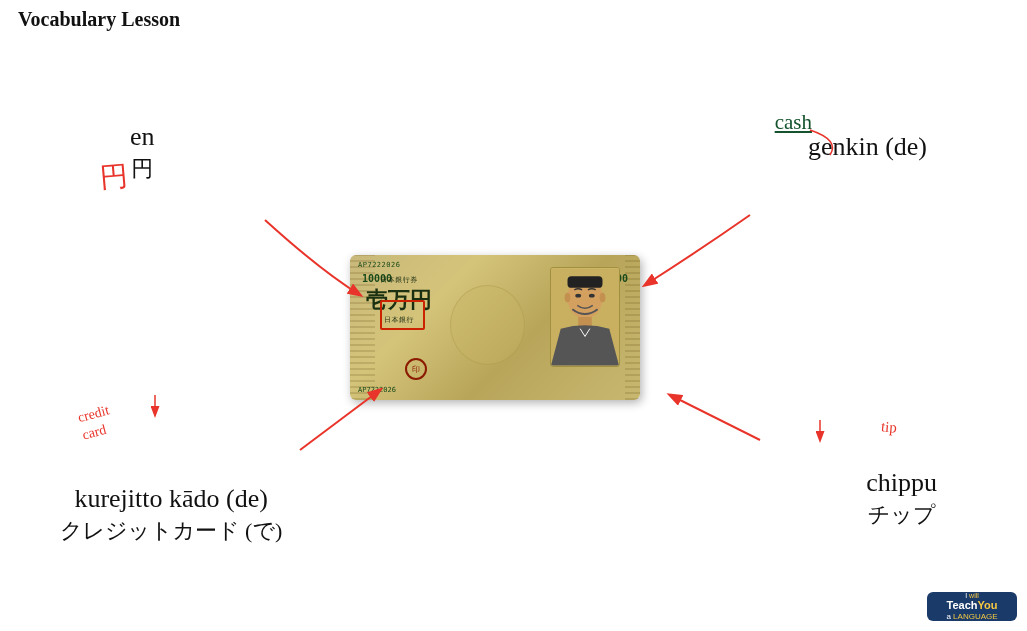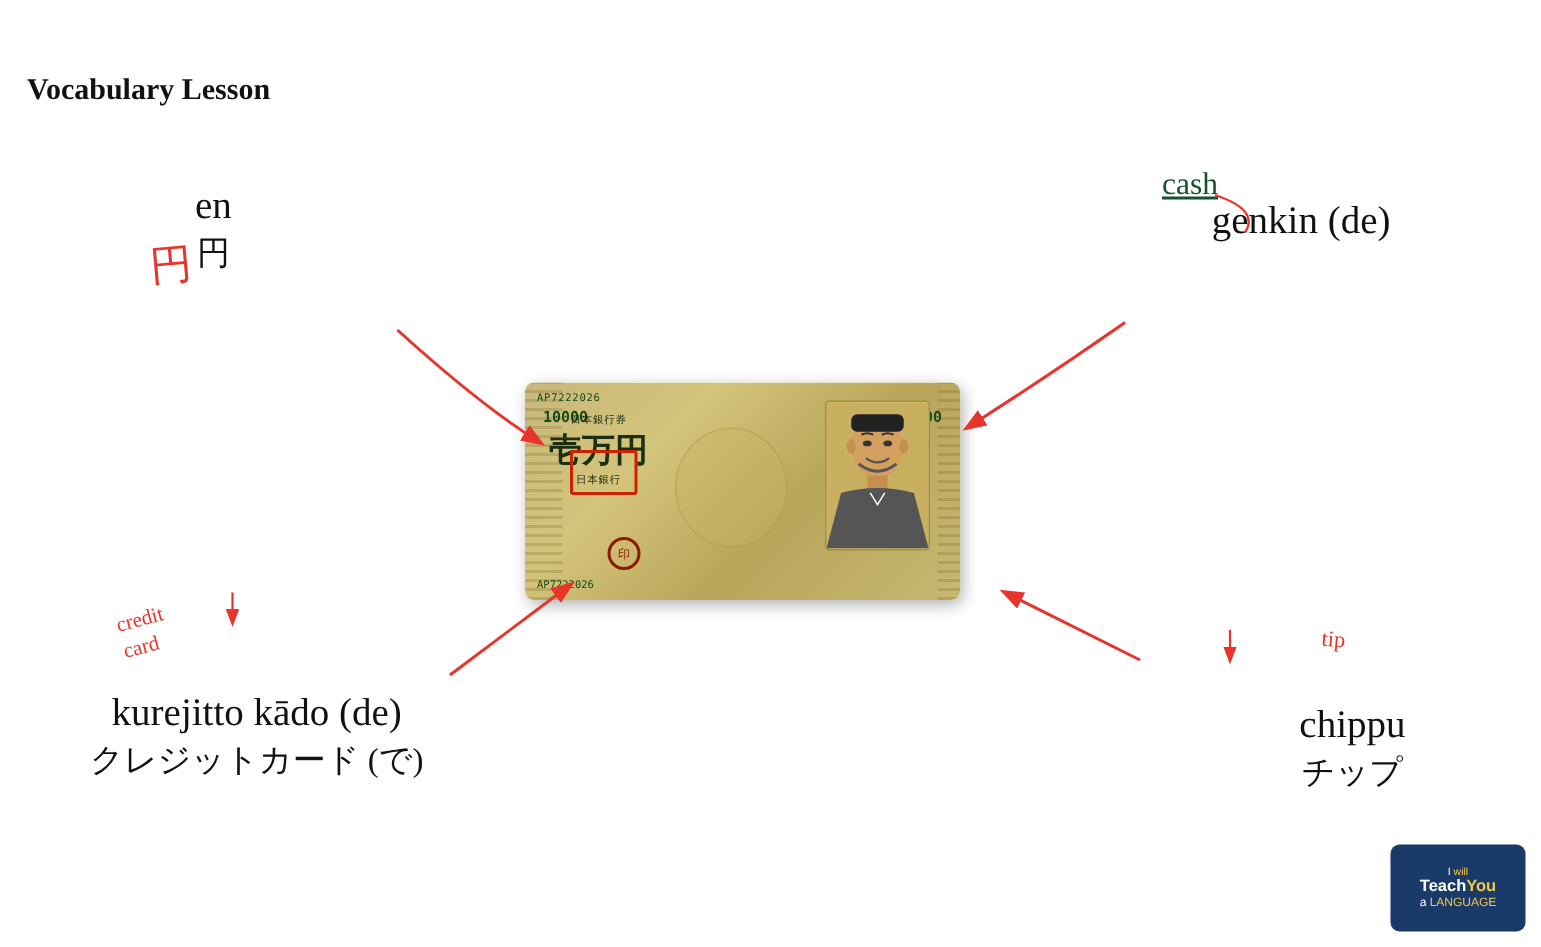--- a/index.html
+++ b/index.html
@@ -12,21 +12,20 @@
       position: relative;
     }
 
     #page-title {
       position: absolute;
       top: 8px;
       left: 18px;
       font-size: 20px;
       font-weight: bold;
       color: #111;
-      margin-top: 41px;
     }
 
     
     .vocab-item {
       position: absolute;
       text-align: center;
     }
 
     .vocab-roman {
       font-size: 26px;
@@ -71,21 +70,21 @@
       top: 110px;
       right: 215px;
       font-size: 21px;
       color: #14532d;
       font-family: 'Segoe Script', 'Comic Sans MS', cursive;
       text-decoration: underline;
     }
 
     
     #vocab-kurejitto {
-      bottom: 108px;
+      bottom: 84px;
       left: 60px;
     }
 
     
     #annot-credit {
       position: absolute;
       bottom: 190px;
       left: 80px;
       font-size: 14px;
       color: #e8342a;
@@ -306,21 +305,21 @@
       height: 631px;
       pointer-events: none;
     }
 
     
     #logo {
       position: absolute;
       bottom: 10px;
       right: 10px;
       width: 90px;
-      height: 58px;
+      height: 29px;
       background: #1a3a6a;
       border-radius: 6px;
       display: flex;
       flex-direction: column;
       align-items: center;
       justify-content: center;
       padding: 4px;
     }
 
     .logo-top {

